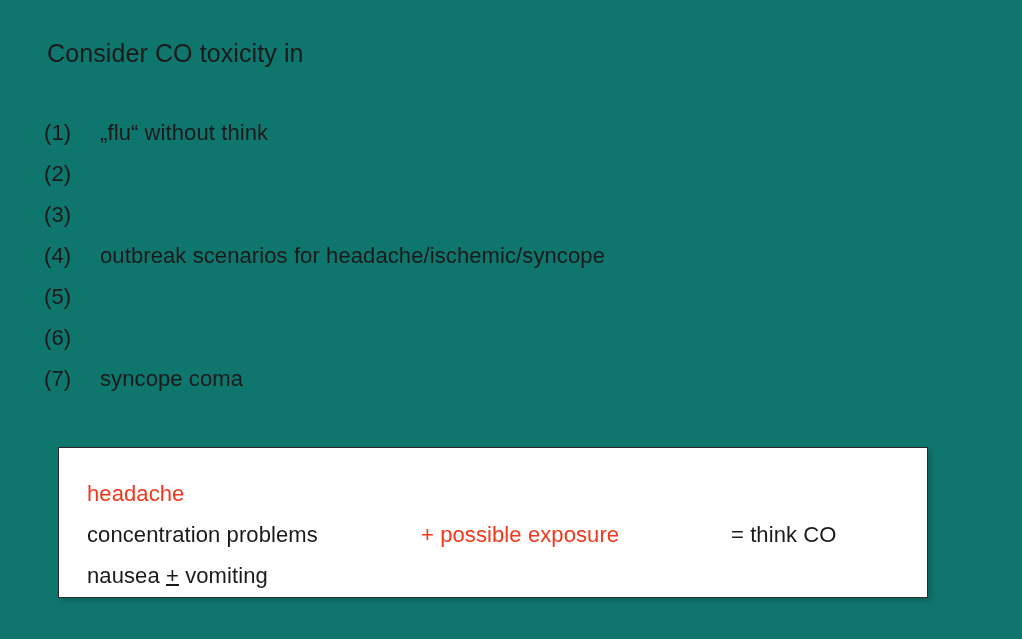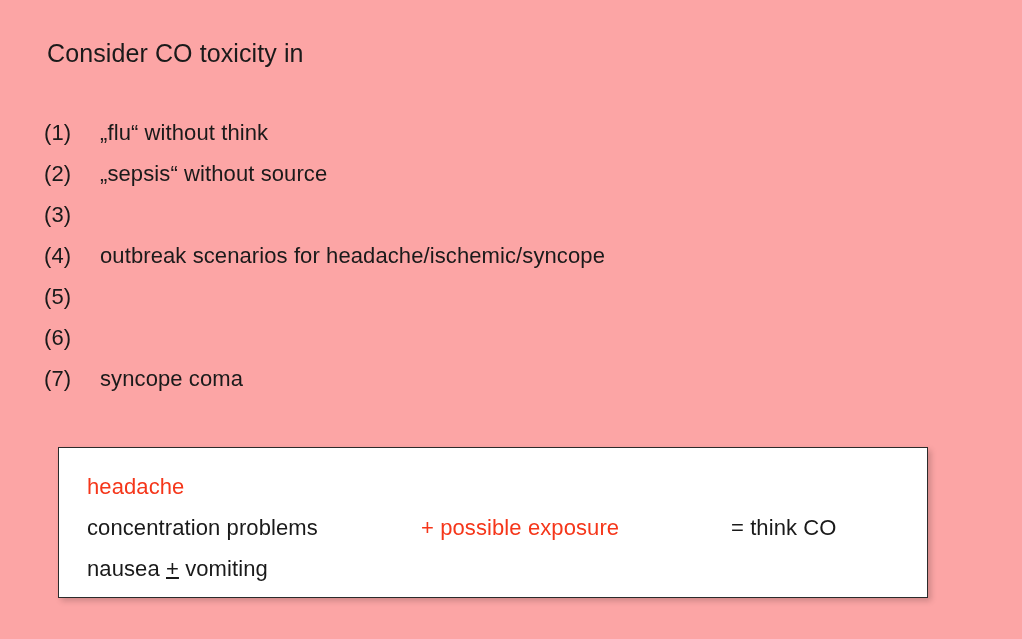--- a/index.html
+++ b/index.html
@@ -13,21 +13,21 @@
     position: relative;
     overflow: hidden;
     font-family: "Liberation Sans", sans-serif;
     color: #1a1a1a;
     -webkit-font-smoothing: antialiased;
   }
 
   .slide {
     position: absolute;
     inset: 0;
-    background: #fca5a5;
+    background: #0f766e;
     padding-left: 20px;
   }
 
   
   .slide-title {
     position: absolute;
     left: 47px;
     top: 39px;
     font-size: 25px;
     font-weight: 300;
@@ -76,21 +76,21 @@
   }
   .callout-inner {
     position: absolute;
     left: 28px;
     top: 18px;
     right: 10px;
     bottom: 10px;
   }
   .callout-row {
     display: flex;
-    align-items: center;
+    align-items: flex-end;
     height: 41px;
     font-size: 22px;
     font-weight: 300;
     letter-spacing: 0.1px;
     white-space: nowrap;
   }
   .callout-col-symptom {
     width: 334px;
     flex: 0 0 334px;
   }
@@ -114,21 +114,20 @@
 
   <div class="criteria-list">
 
     <div class="criteria-row">
       <span class="criteria-index">(1)</span>
       <span class="criteria-text">„flu“ without think</span>
     </div>
 
     <div class="criteria-row">
       <span class="criteria-index">(2)</span>
-      <span class="criteria-text">„sepsis“ without source</span>
     </div>
 
     <div class="criteria-row">
       <span class="criteria-index">(3)</span>
     </div>
 
     <div class="criteria-row">
       <span class="criteria-index">(4)</span>
       <span class="criteria-text">outbreak scenarios for headache/ischemic/syncope</span>
     </div>

